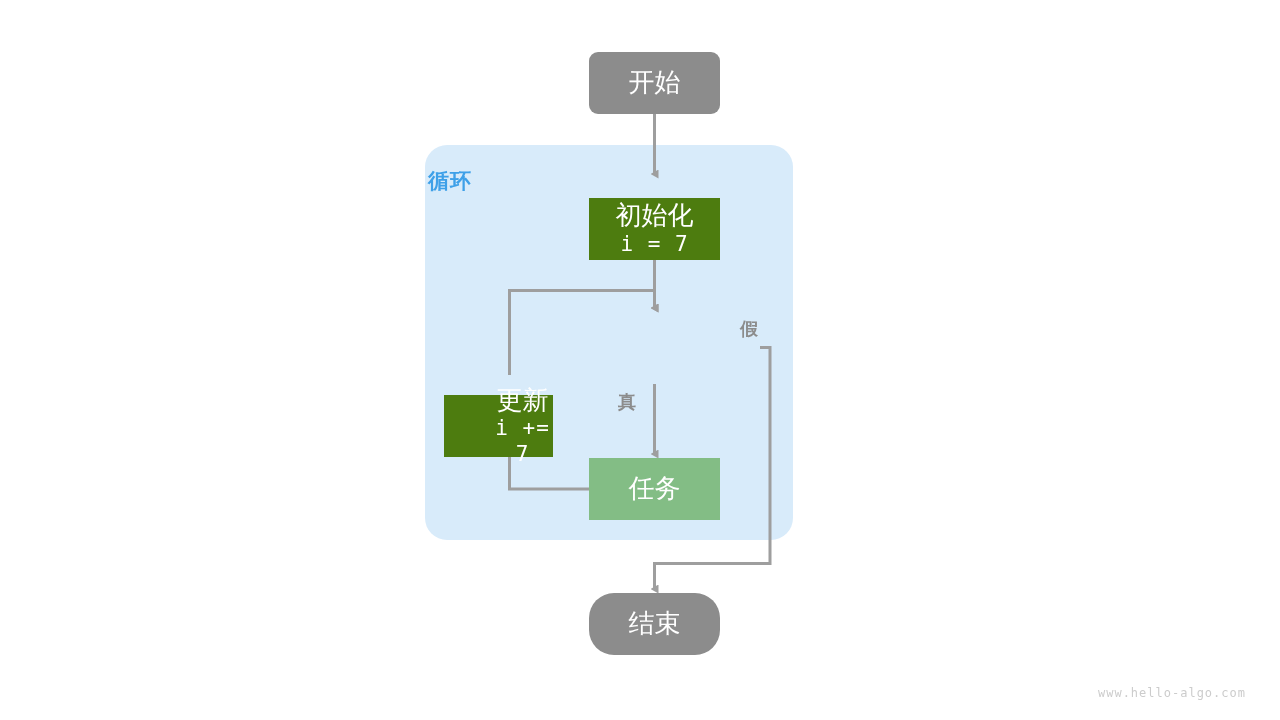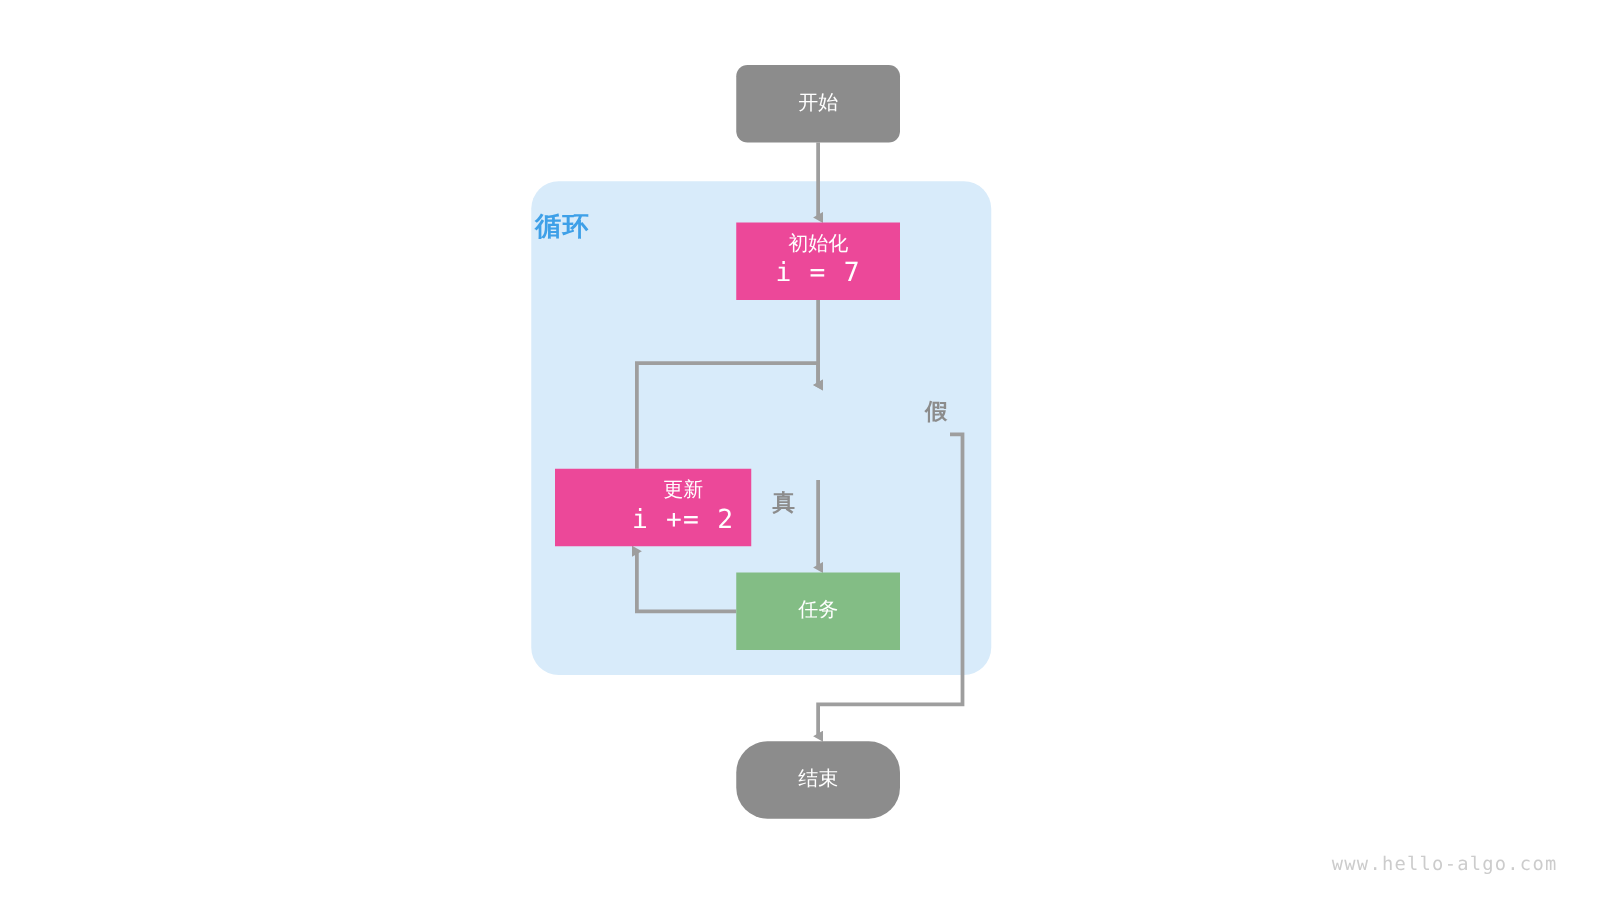--- a/index.html
+++ b/index.html
@@ -54,42 +54,42 @@
     position: absolute;
     display: flex;
     flex-direction: column;
     align-items: center;
     justify-content: center;
     color: #ffffff;
     text-align: center;
     line-height: 1.22;
     box-sizing: border-box;
   }
-  .node .l1 { font-size: 16px; }
+  .node .l1 { font-size: 26px; }
   .node .l2 {
     font-size: 21px;
     font-family: "DejaVu Sans Mono", "Liberation Mono", monospace;
     letter-spacing: 1px;
   }
 
   .node-terminal {
     background: #8c8c8c;
     border-radius: 9px;
   }
-  .node-process { background: #ec4899; }
+  .node-process { background: #4d7c0f; margin-top: 20px; }
   .node-task    { background: #83bd85; }
 
   
   #node-start { left: 589px; top: 52px;  width: 131px; height: 62px; }
   #node-end   { left: 589px; top: 593px; width: 131px; height: 62px; border-radius: 25px; }
 
   
   #node-init  { left: 589px; top: 178px; width: 131px; height: 62px; }
   
-  #node-update{ left: 444px; top: 375px; width: 157px; height: 62px; padding-left: 48px; }
+  #node-update{ left: 444px; top: 375px; width: 109px; height: 62px; padding-left: 48px; }
   
   #node-task  { left: 589px; top: 458px; width: 131px; height: 62px; }
 
   
   .node-decision {
     position: absolute;
     left: 560px;
     top: 312px;
     width: 200px;
     height: 72px;
@@ -122,21 +122,21 @@
   }
   #label-true  { left: 618px; top: 390px; }
   #label-false { left: 740px; top: 317px; }
 
   
   .watermark {
     position: absolute;
     right: 34px;
     bottom: 20px;
     font-family: "DejaVu Sans Mono", "Liberation Mono", monospace;
-    font-size: 15px;
+    font-size: 12px;
     color: #cccccc;
     letter-spacing: 1px;
   }
 </style>
 </head>
 <body>
 
 <div id="canvas">
 
   <div class="loop-container"></div>
@@ -167,21 +167,21 @@
   </div>
 
   <div id="node-init" class="node node-process">
     <span class="l1">初始化</span>
     <span class="l2">i = 7</span>
   </div>
 
 
   <div id="node-update" class="node node-process">
     <span class="l1">更新</span>
-    <span class="l2">i += 2</span>
+    <span class="l2">i += 7</span>
   </div>
 
   <div id="node-task" class="node node-task">
     <span class="l1">任务</span>
   </div>
 
   <div id="node-end" class="node node-terminal">
     <span class="l1">结束</span>
   </div>
 

